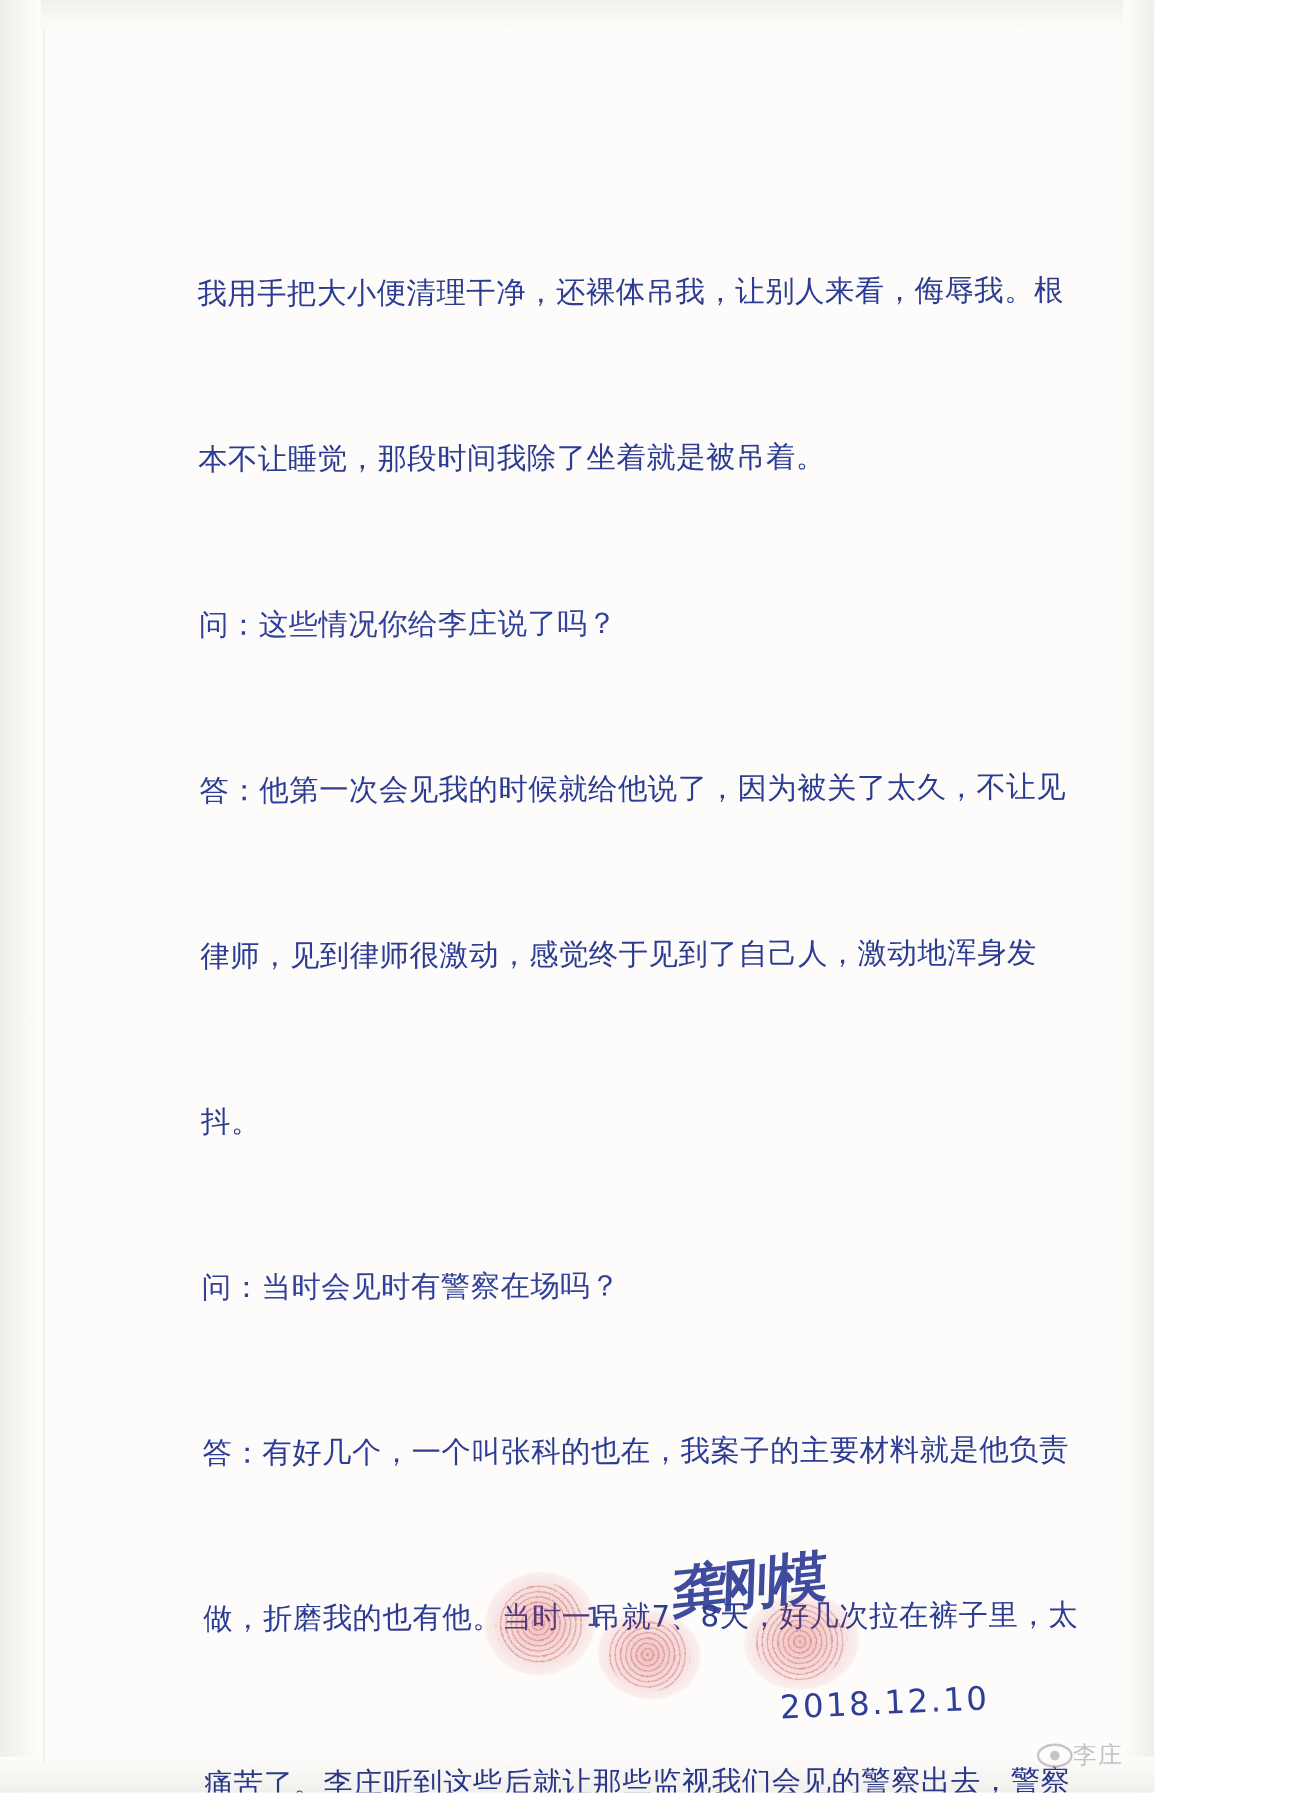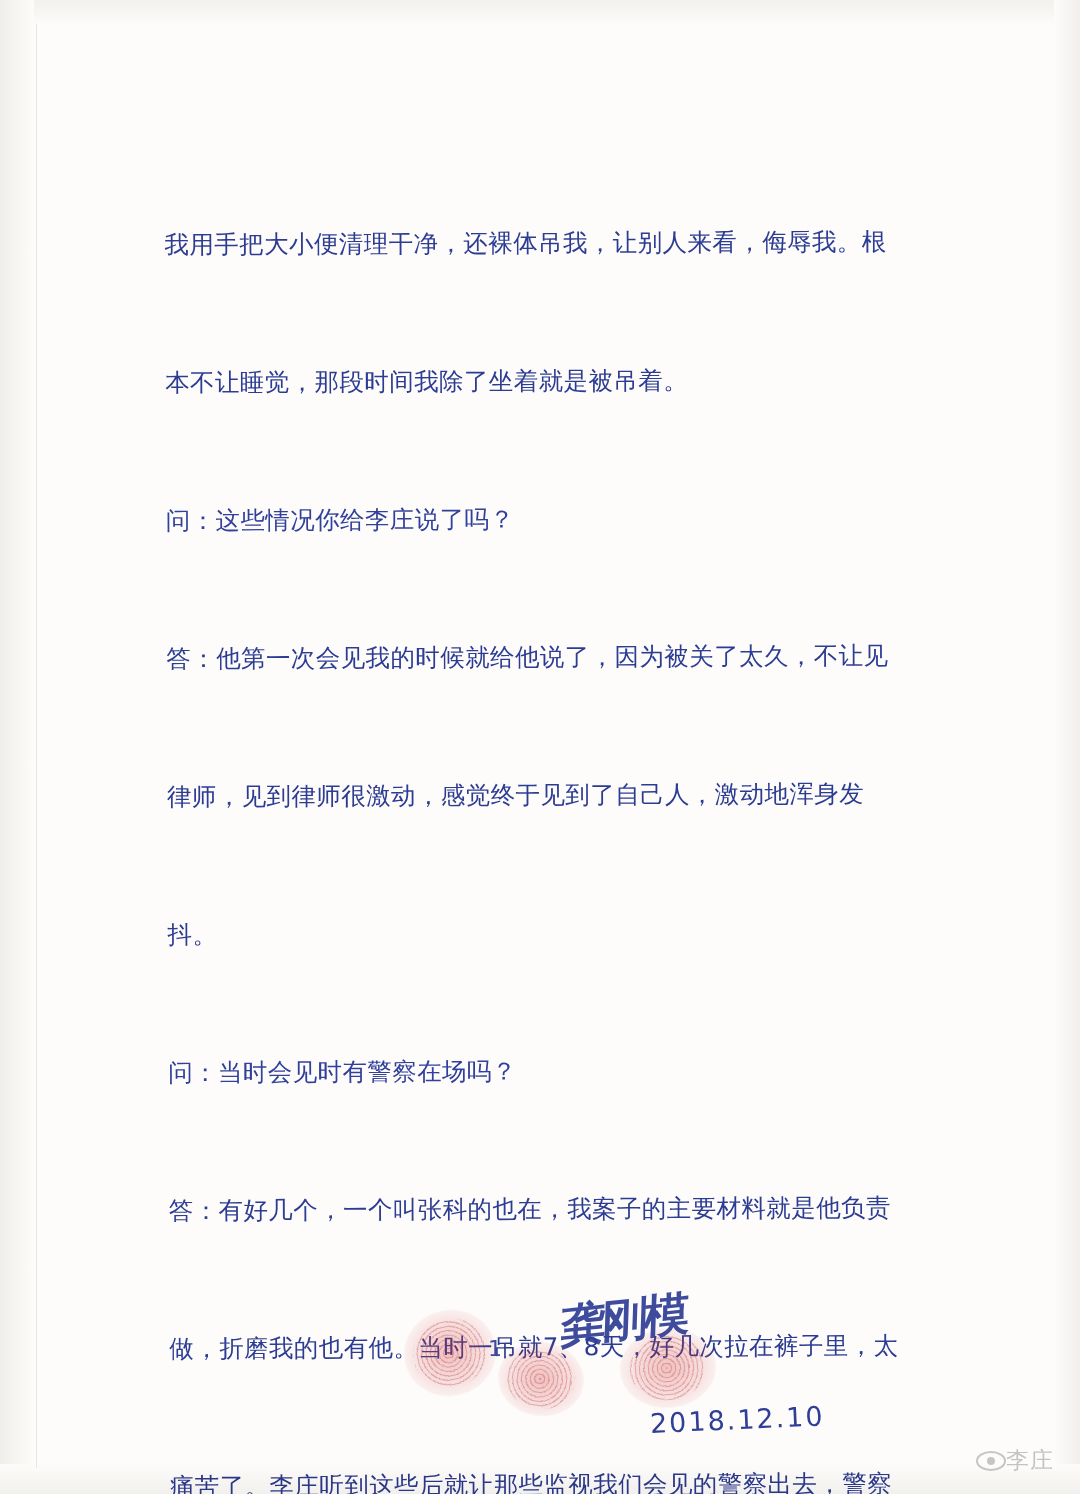--- a/index.html
+++ b/index.html
@@ -5,21 +5,21 @@
   html, body {
     margin: 0;
     padding: 0;
     background: #ffffff;
   }
   body {
     font-family: "Liberation Serif", serif;
   }
   .page {
     position: relative;
-    width: 1080px;
+    width: 962px;
     height: 1494px;
     background: #fdfcfa;
     overflow: hidden;
   }
   
   .scan-edge-left {
     position: absolute;
     top: 0;
     left: 0;
     width: 34px;
@@ -166,21 +166,21 @@
   
   .watermark {
     position: absolute;
     right: 26px;
     bottom: 18px;
     display: flex;
     align-items: center;
     gap: 0;
     color: #b9b9bb;
     font-family: "DejaVu Sans", sans-serif;
-    font-size: 23px;
+    font-size: 20px;
     opacity: 0.85;
   }
   .watermark .wm-eye {
     display: inline-block;
     width: 30px;
     height: 24px;
     position: relative;
   }
   .watermark .wm-eye svg { display: block; }
   .watermark .wm-text { letter-spacing: 1px; }

